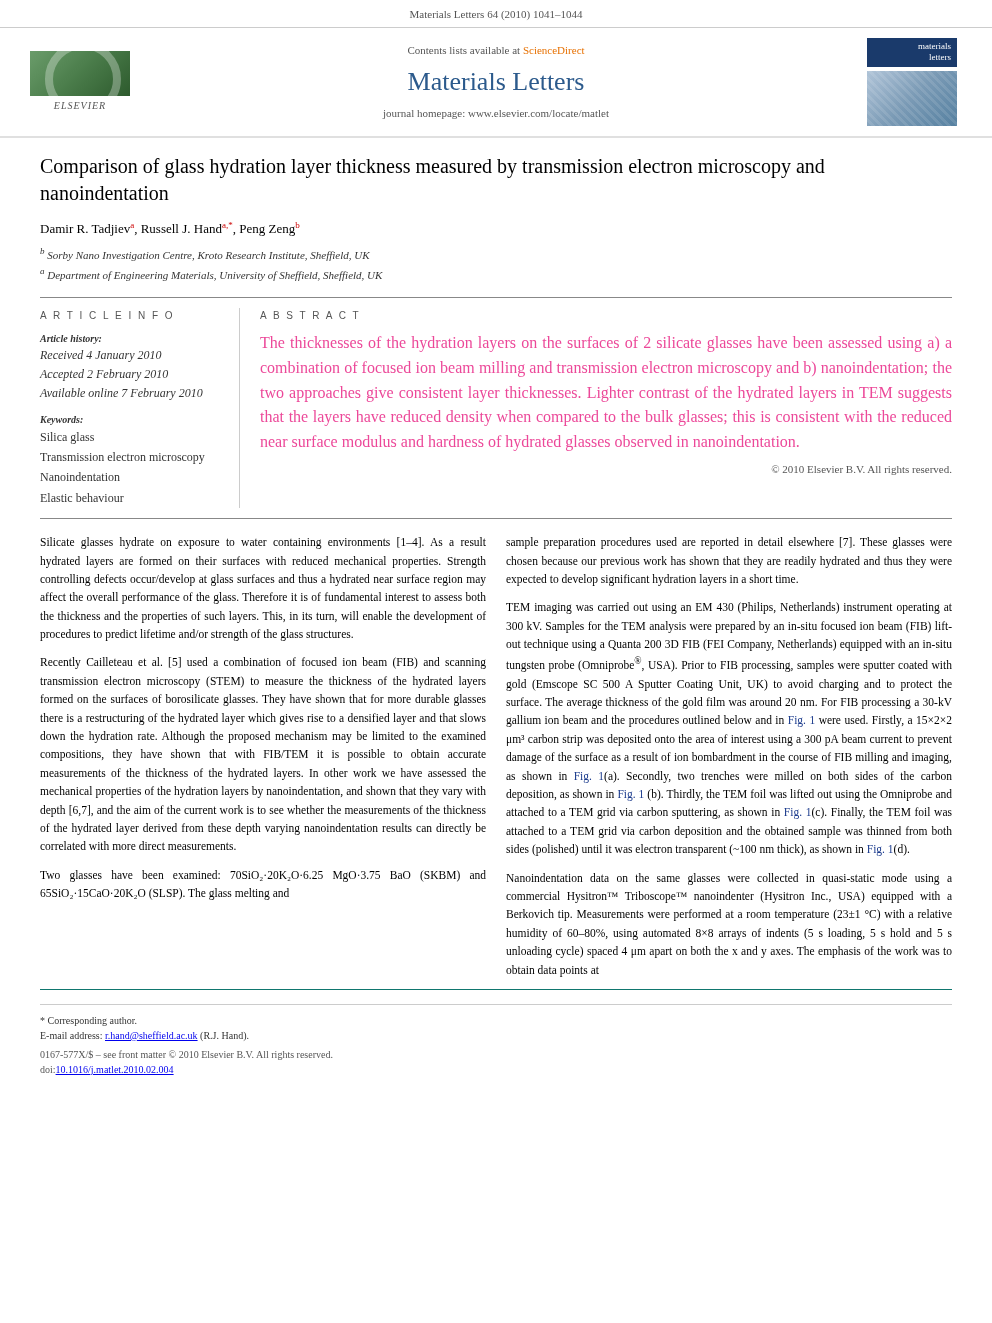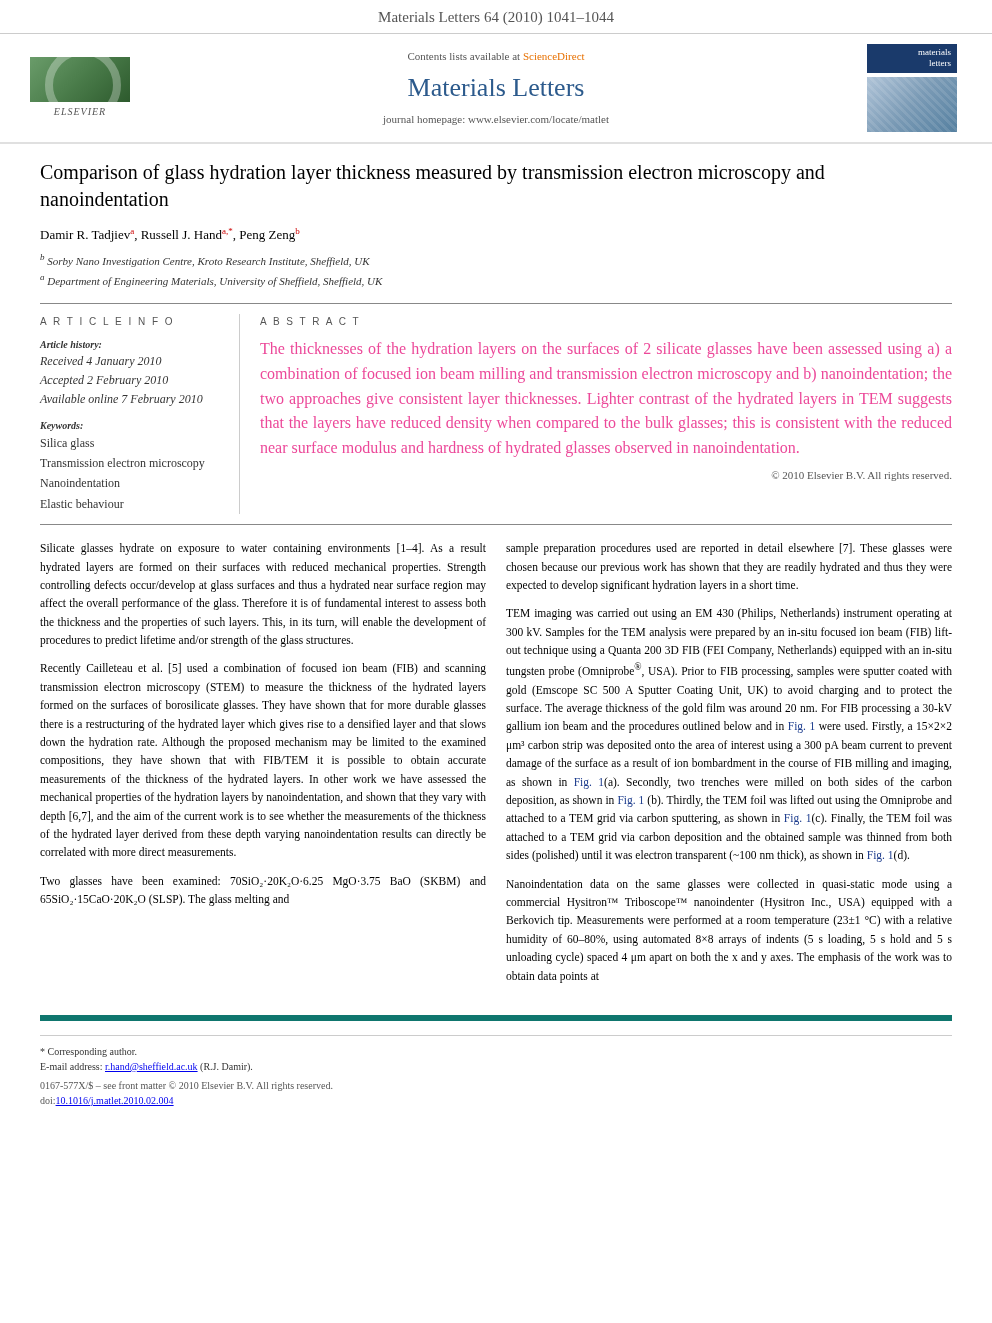--- a/index.html
+++ b/index.html
@@ -12,21 +12,21 @@
     }
     .page {
       width: 992px;
       min-height: 1323px;
       background: #fff;
       position: relative;
     }
     
     .top-bar {
       text-align: center;
-      font-size: 15px;
+      font-size: 11px;
       color: #555;
       padding: 6px 0 4px 0;
       border-bottom: 1px solid #ccc;
     }
     
     .journal-header {
       display: flex;
       align-items: center;
       border-bottom: 2px solid #e0e0e0;
       padding: 10px 20px;
@@ -243,22 +243,21 @@
       margin-bottom: 10px;
       color: #000;
     }
     .body-paragraph .fig-link {
       color: #1a3a8c;
       text-decoration: none;
     }
 
     
     .article-footer {
-      border-top: 6px solid #0f766e;
-      margin-top: 20px;
+      border-top: 1px solid #0f766e;
       padding-top: 6px;
       font-size: 10px;
       color: #333;
     }
     .footnote-corresponding {
       margin-bottom: 4px;
     }
     .footer-copyright {
       color: #555;
       font-size: 10px;
@@ -370,21 +369,21 @@
     </div>
 
     <div class="article-footer">
       <hr class="divider">
       <div class="footnote-corresponding">
         <span>*</span>
         <span>Corresponding author.</span>
         <br>
         <span>E-mail address:</span>
         <a href="#">r.hand@sheffield.ac.uk</a>
-        <span>(R.J. Damir).</span>
+        <span>(R.J. Hand).</span>
       </div>
       <div class="footer-copyright">
         <span>0167-577X/$ – see front matter © 2010 Elsevier B.V. All rights reserved.</span>
         <br>
         <span>doi:</span><a href="#">10.1016/j.matlet.2010.02.004</a>
       </div>
     </div>
 
   </div>
 

